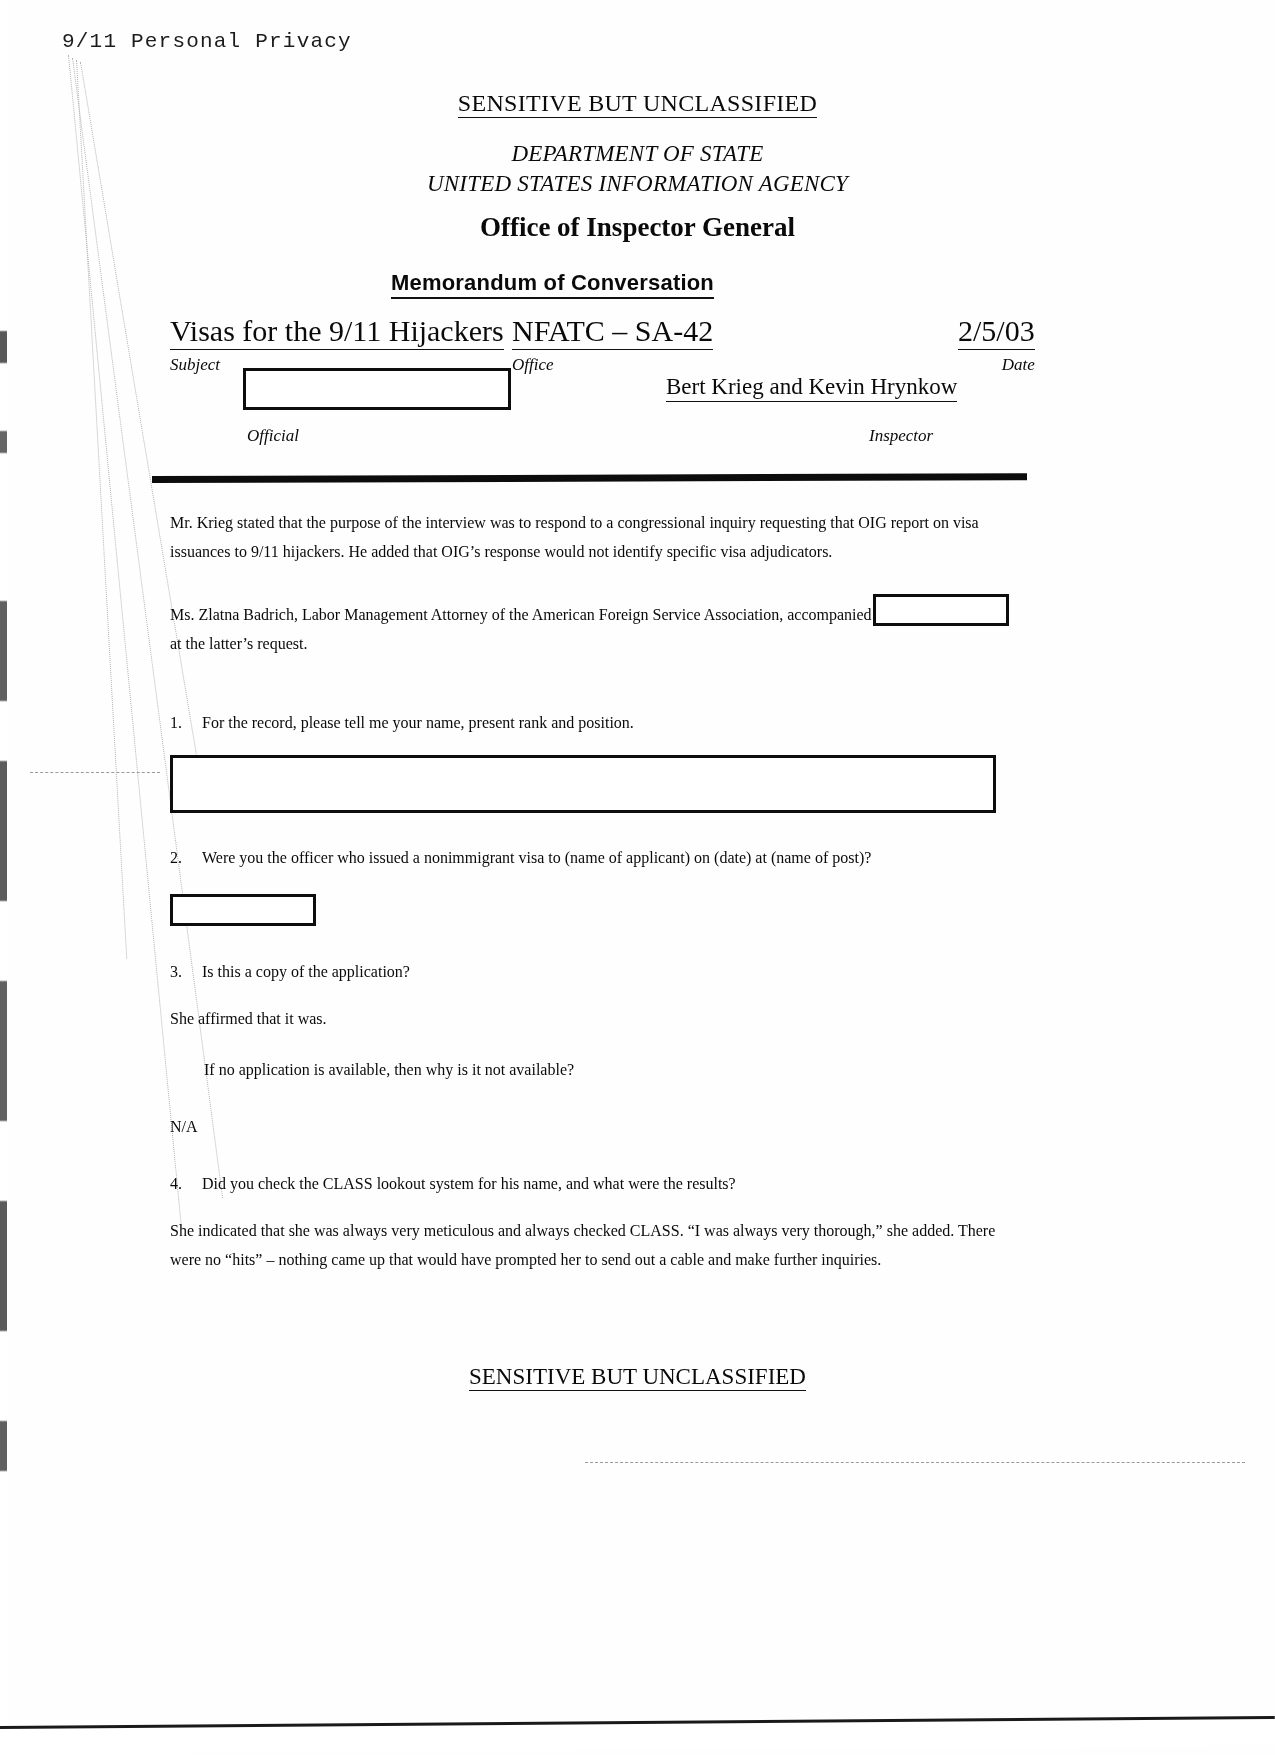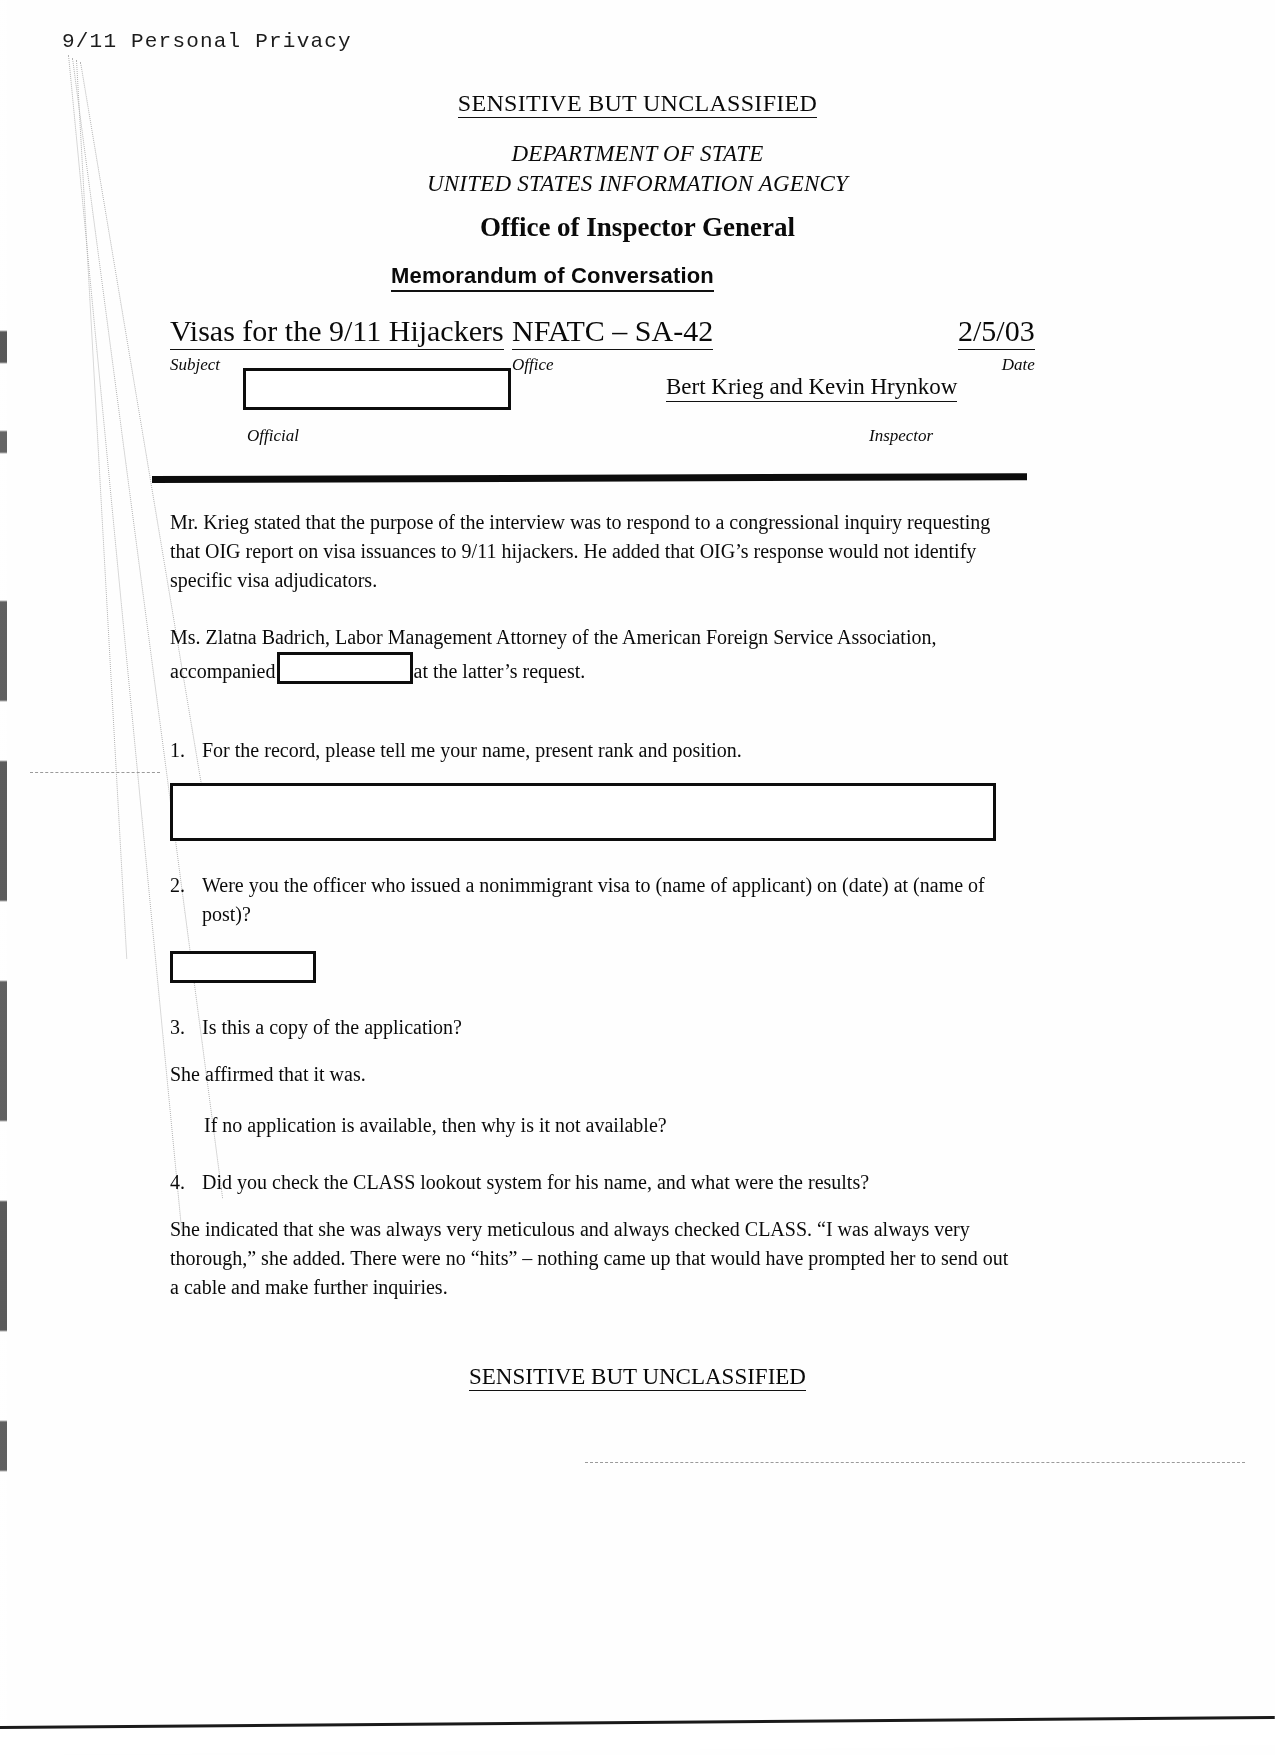--- a/index.html
+++ b/index.html
@@ -92,21 +92,21 @@
   .office-line {
     position: absolute;
     left: 0; top: 212px;
     width: 1275px;
     text-align: center;
     font-weight: bold;
     font-size: 27px;
   }
   .memo-line {
     position: absolute;
-    left: 0; top: 263px;
+    left: 0; top: 270px;
     width: 1105px;
     text-align: center;
   }
   .memo-line span {
     font-family: "Liberation Sans", sans-serif;
     font-weight: bold;
     font-size: 22px;
     border-bottom: 2.4px solid #111;
     padding-bottom: 2px;
     letter-spacing: .2px;
@@ -173,21 +173,21 @@
     background: #0c0c0c;
     transform: rotate(-0.18deg);
     transform-origin: left center;
   }
 
   
   .body-wrap {
     position: absolute;
     left: 170px; top: 508px;
     width: 845px;
-    font-size: 20px;
+    font-size: 16px;
     line-height: 29px;
   }
   .para { margin: 0 0 28px 0; }
   .para.tight { margin-bottom: 22px; }
   .q-item {
     display: flex;
     margin: 0 0 18px 0;
   }
   .q-num { width: 32px; flex: 0 0 32px; }
   .q-text { flex: 1 1 auto; }
@@ -299,20 +299,21 @@
 
     <div class="q-item">
       <span class="q-num">3.</span>
       <span class="q-text">Is this a copy of the application?</span>
     </div>
 
     <p class="para tight">She affirmed that it was.</p>
 
     <p class="para indent">If no application is available, then why is it not available?</p>
 
+    <p class="para">N/A</p>
 
     <div class="q-item">
       <span class="q-num">4.</span>
       <span class="q-text">Did you check the CLASS lookout system for his name, and what were the results?</span>
     </div>
 
     <p class="para" style="margin-top:6px;">She indicated that she was always very meticulous and always checked CLASS.  “I was always very thorough,” she added.  There were no “hits” – nothing came up that would have prompted her to send out a cable and make further inquiries.</p>
   </div>
 
   <div class="classification-bottom">

